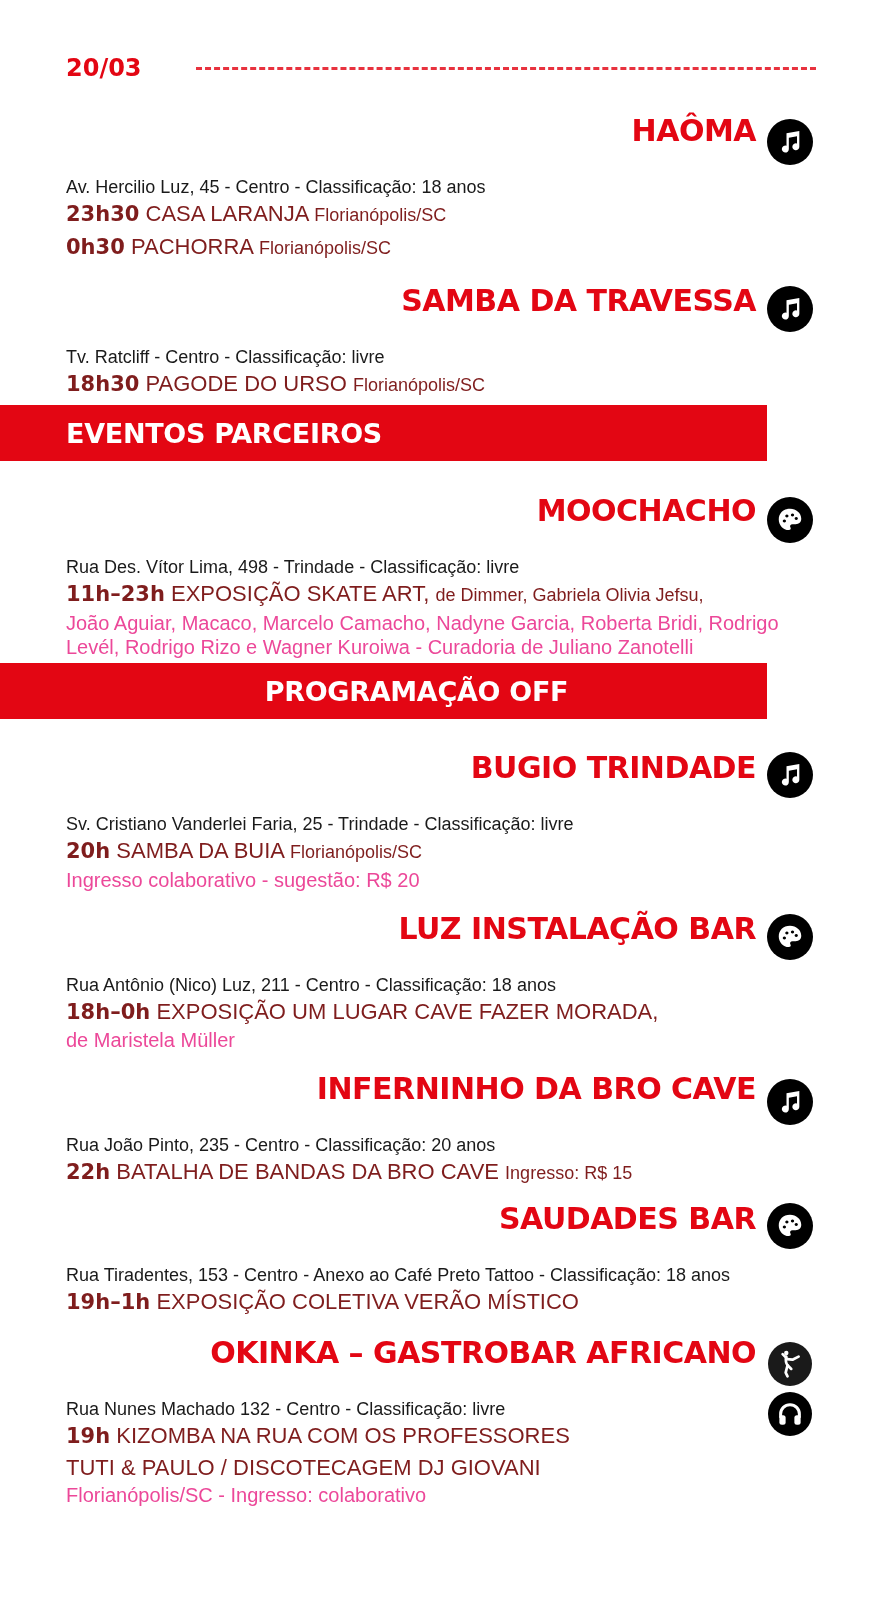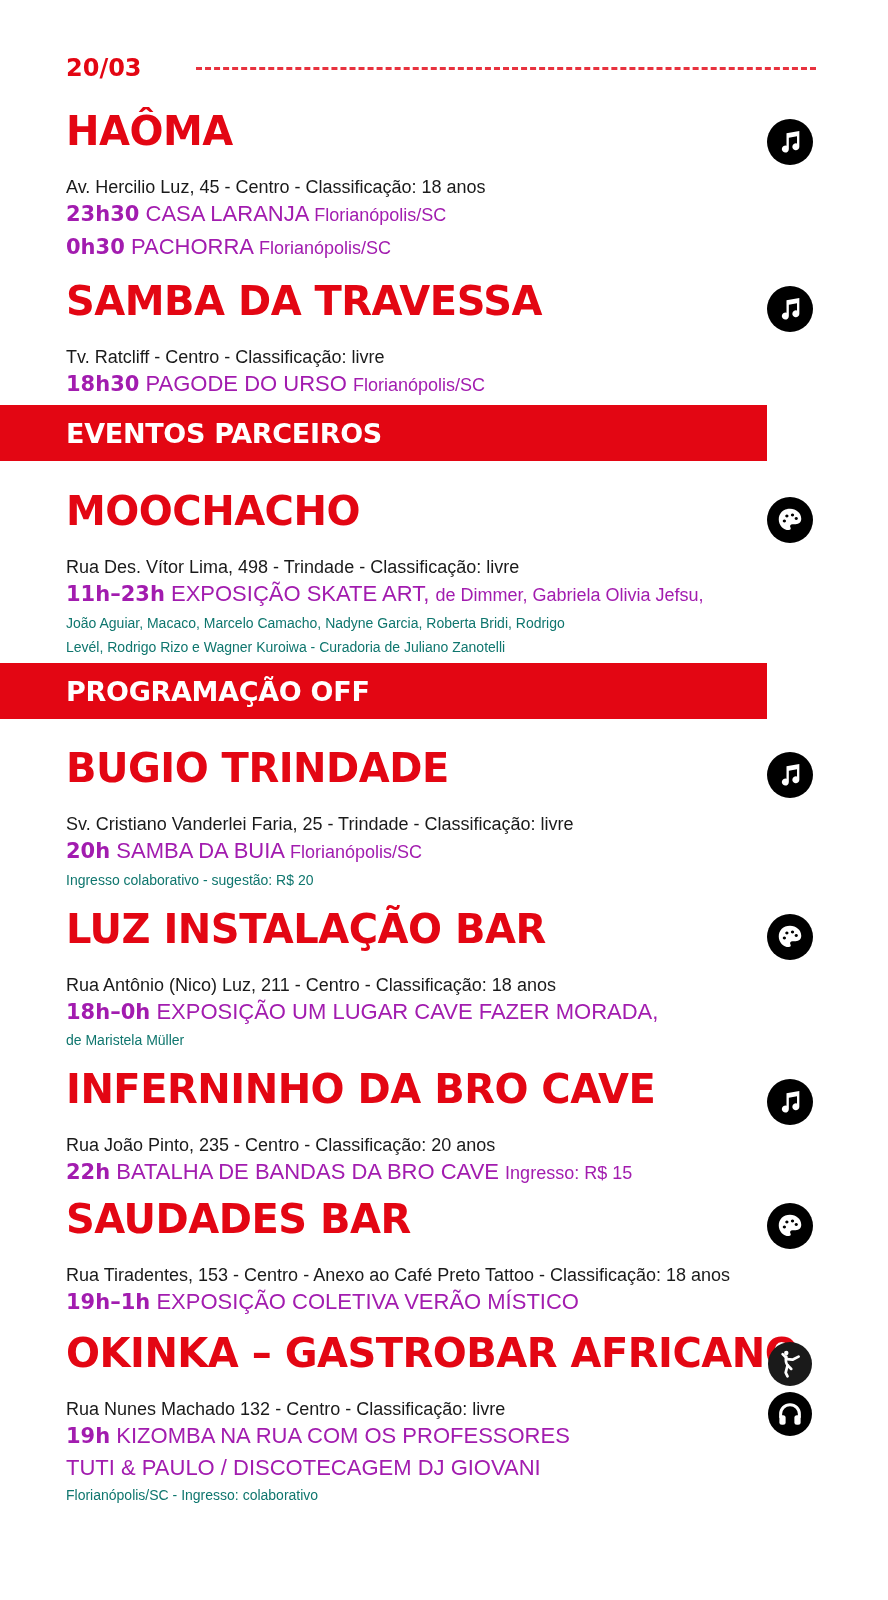--- a/index.html
+++ b/index.html
@@ -4,26 +4,26 @@
   <style>
     * { margin: 0; padding: 0; box-sizing: border-box; }
     html, body { width: 888px; height: 1600px; background: #ffffff; overflow: hidden; }
     body { position: relative; font-family: "Liberation Sans", sans-serif; color: #111; }
 
     .date-row { position: absolute; left: 66px; top: 50px; width: 700px; height: 36px; display: flex; align-items: center; gap: 44px; }
     .date { font-family: "DejaVu Sans", sans-serif; font-weight: bold; font-size: 24px; color: #e30613; letter-spacing: 0px; }
     .dash-line { flex: none; margin-left: 10px; width: 620px; height: 0; border-top: 3px dashed #e8323e; }
 
     .venue { position: absolute; left: 66px; width: 690px; }
-    .venue-name { font-family: "DejaVu Sans", sans-serif; font-weight: bold; font-size: 40px; line-height: 34px; color: #e30613; letter-spacing: -0.5px; white-space: nowrap; }
+    .venue-name { font-family: "DejaVu Sans", sans-serif; font-weight: bold; font-size: 30px; line-height: 34px; color: #e30613; letter-spacing: -0.5px; white-space: nowrap; text-align: right; }
     .address { font-family: "Liberation Sans", sans-serif; font-size: 18px; line-height: 22px; color: #1a1a1a; white-space: nowrap; margin-top: 28px; }
-    .event-line { font-family: "Liberation Sans", sans-serif; font-size: 22px; line-height: 31px; color: #a21caf; white-space: nowrap; }
+    .event-line { font-family: "Liberation Sans", sans-serif; font-size: 22px; line-height: 31px; color: #7f1d1d; white-space: nowrap; }
     .event-line .time { font-family: "DejaVu Sans", sans-serif; font-weight: bold; font-size: 21px; }
     .event-line .small { font-size: 18px; }
-    .note { font-size: 14px; line-height: 24px; color: #0f766e; white-space: nowrap; }
+    .note { font-size: 20px; line-height: 24px; color: #ec4899; white-space: nowrap; }
 
     .section-bar { position: absolute; left: 0; width: 767px; height: 56px; background: #e30613; display: flex; align-items: center; padding-left: 66px; }
     .section-bar span { font-family: "DejaVu Sans", sans-serif; font-weight: bold; font-size: 27px; color: #ffffff; letter-spacing: -0.3px; }
 
     .icon { position: absolute; left: 767px; width: 46px; height: 46px; border-radius: 50%; background: #000; display: flex; align-items: center; justify-content: center; }
     .icon svg { display: block; }
   </style>
 </head>
 <body>
 
@@ -81,21 +81,21 @@
   </div>
   <div class="note">João Aguiar, Macaco, Marcelo Camacho, Nadyne Garcia, Roberta Bridi, Rodrigo</div>
   <div class="note">Levél, Rodrigo Rizo e Wagner Kuroiwa - Curadoria de Juliano Zanotelli</div>
 </div>
 <div class="icon" style="top:497px;">
   <svg width="30" height="30" viewBox="0 0 24 24">
       <path fill="#fff" fill-rule="evenodd" d="M12 3 C6.5 3 3 6.8 3 11.5 C3 16 6.5 20 11 20 C12.5 20 13 19 12.3 17.8 C11.6 16.6 12.4 15.3 14 15.3 L16.5 15.3 C19.3 15.3 21 13.6 21 11 C21 6.5 17 3 12 3 Z M7.5 11.5 a1.3 1.3 0 1 0 0.01 0 Z M9.5 7.5 a1.3 1.3 0 1 0 0.01 0 Z M14 6.7 a1.3 1.3 0 1 0 0.01 0 Z M17 9.5 a1.3 1.3 0 1 0 0.01 0 Z"></path>
     </svg>
 </div>
 
-<div class="section-bar" style="top:663px;">
+<div class="section-bar" style="top:663px;justify-content:center;">
   <span>PROGRAMAÇÃO OFF</span>
 </div>
 
 <div class="venue" style="top:751px;">
   <div class="venue-name">BUGIO TRINDADE</div>
   <div class="address">Sv. Cristiano Vanderlei Faria, 25 - Trindade - Classificação: livre</div>
   <div class="event-line">
     <span class="time">20h</span>
     <span>SAMBA DA BUIA</span>
     <span class="small">Florianópolis/SC</span>

